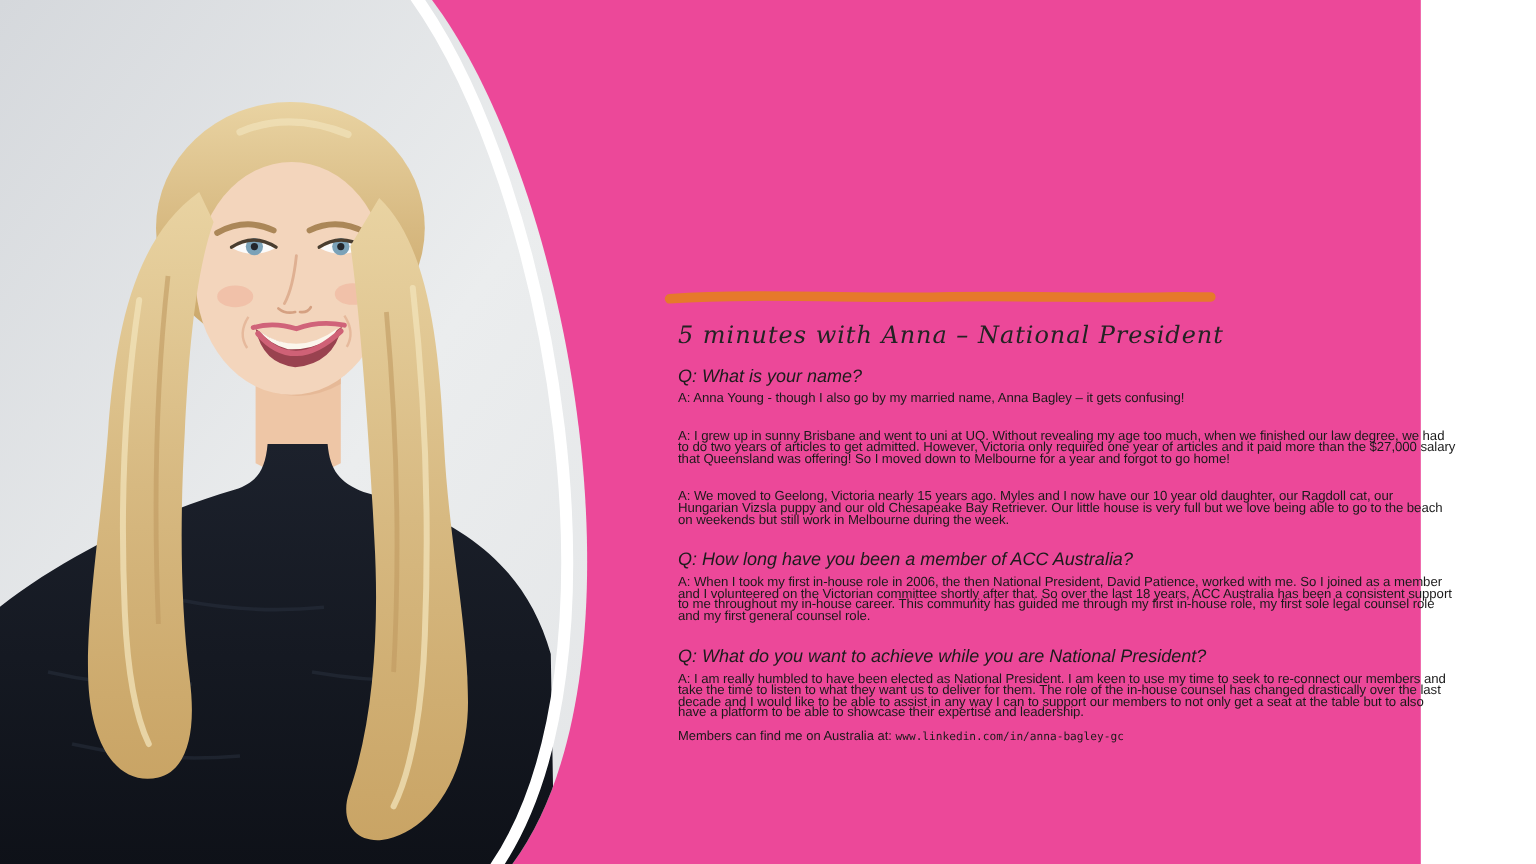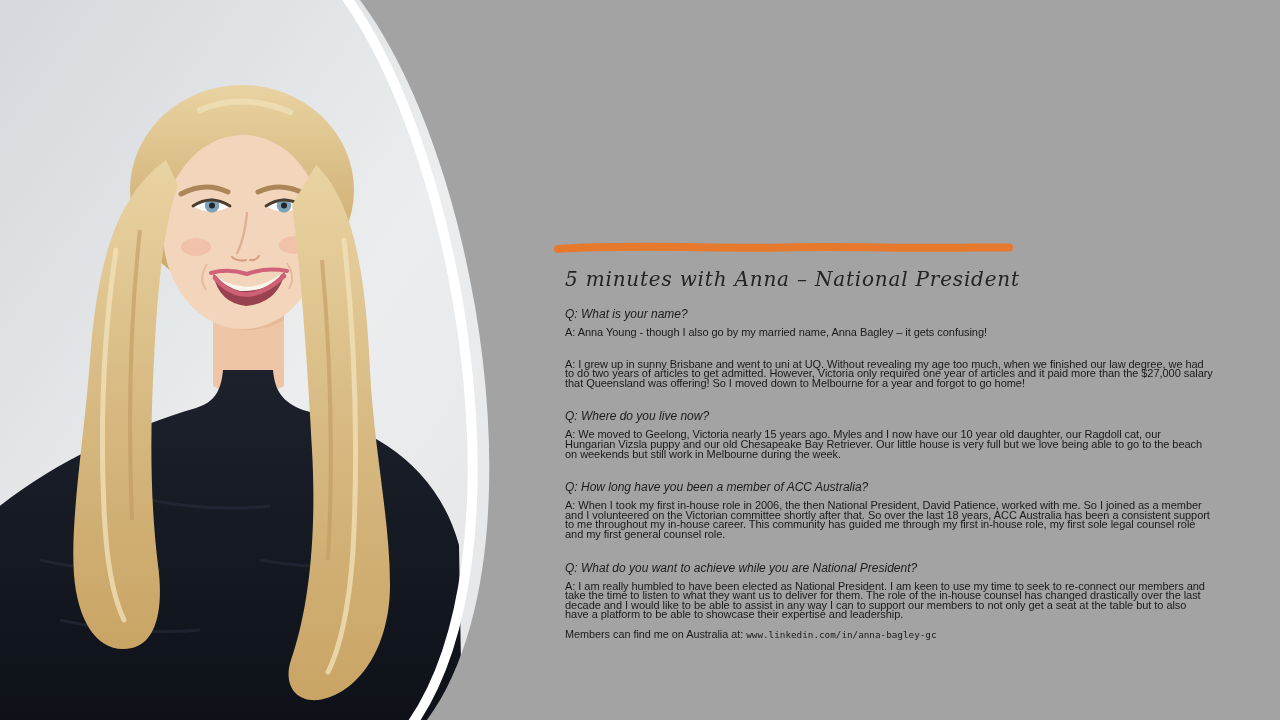--- a/index.html
+++ b/index.html
@@ -3,21 +3,21 @@
 <meta charset="utf-8">
 <style>
   * { box-sizing: border-box; }
   html, body { margin: 0; padding: 0; }
   body {
     width: 1280px; height: 720px; overflow: hidden;
     background: #ffffff;
     font-family: "Liberation Sans", sans-serif;
     color: #1b1b1b;
   }
-  .slide { position: relative; width: 1280px; height: 720px; background:#a3a3a3; }
+  .slide { position: relative; width: 1184px; height: 720px; background:#ec4899; }
 
   .photo-panel { position: absolute; left: 0; top: 0; width: 520px; height: 720px; }
   .photo-panel svg { display: block; }
 
   .content { position: absolute; left: 553px; top: 240px; width: 662px; }
   .divider { display: block; }
 
   .title {
     margin: 10px 0 0 12px;
     font-family: "DejaVu Serif", serif;
@@ -25,21 +25,21 @@
     font-weight: 500;
     font-size: 20px;
     line-height: 26px;
     letter-spacing: 0.8px;
     color: #232323;
   }
 
   .qa-list { margin: 16px 0 0 12px; width: 648px; }
   .q {
     font-style: italic;
-    font-size: 12px;
+    font-size: 15px;
     line-height: 12px;
     margin: 0 0 8px 0;
     color: #1c1c1c;
   }
   .a {
     font-size: 11px;
     line-height: 9.6px;
     letter-spacing: -0.05px;
     margin: 0 0 22px 0;
     color: #1a1a1a;
@@ -146,21 +146,20 @@
   <div class="qa-item">
     <p class="q">Q: What is your name?</p>
     <p class="a">A: Anna Young - though I also go by my married name,  Anna Bagley – it gets confusing!</p>
   </div>
 
   <div class="qa-item">
     <p class="a">A: I grew up in sunny Brisbane and  went to uni at UQ.  Without revealing my  age too much,  when we finished our law degree, we had to do two years of articles to get admitted.   However, Victoria only required one year of articles and it  paid  more  than the $27,000 salary that Queensland was offering!  So I moved  down to Melbourne  for a year and  forgot to go home!</p>
   </div>
 
   <div class="qa-item">
-    <p class="q">Q: Where do you live now?</p>
     <p class="a">A: We moved to Geelong,  Victoria nearly 15 years ago. Myles and I now have our 10 year old daughter,  our Ragdoll  cat, our Hungarian Vizsla puppy and our old Chesapeake Bay Retriever.  Our little  house is very full but we love being able to go to the beach on weekends but still work in Melbourne during the week.</p>
   </div>
 
   <div class="qa-item">
     <p class="q">Q: How long have you  been a member of ACC Australia?</p>
     <p class="a">A: When I took my  first in-house role in 2006, the then National President,  David Patience,  worked with me.  So I joined  as a member and I volunteered on the Victorian committee  shortly after that. So over the last 18 years, ACC Australia has been  a consistent support to me throughout my in-house career.  This community  has guided me through my  first in-house role, my  first sole legal counsel role and my  first general counsel role.</p>
   </div>
 
   <div class="qa-item">
     <p class="q">Q: What do you  want to achieve while you  are National President?</p>

